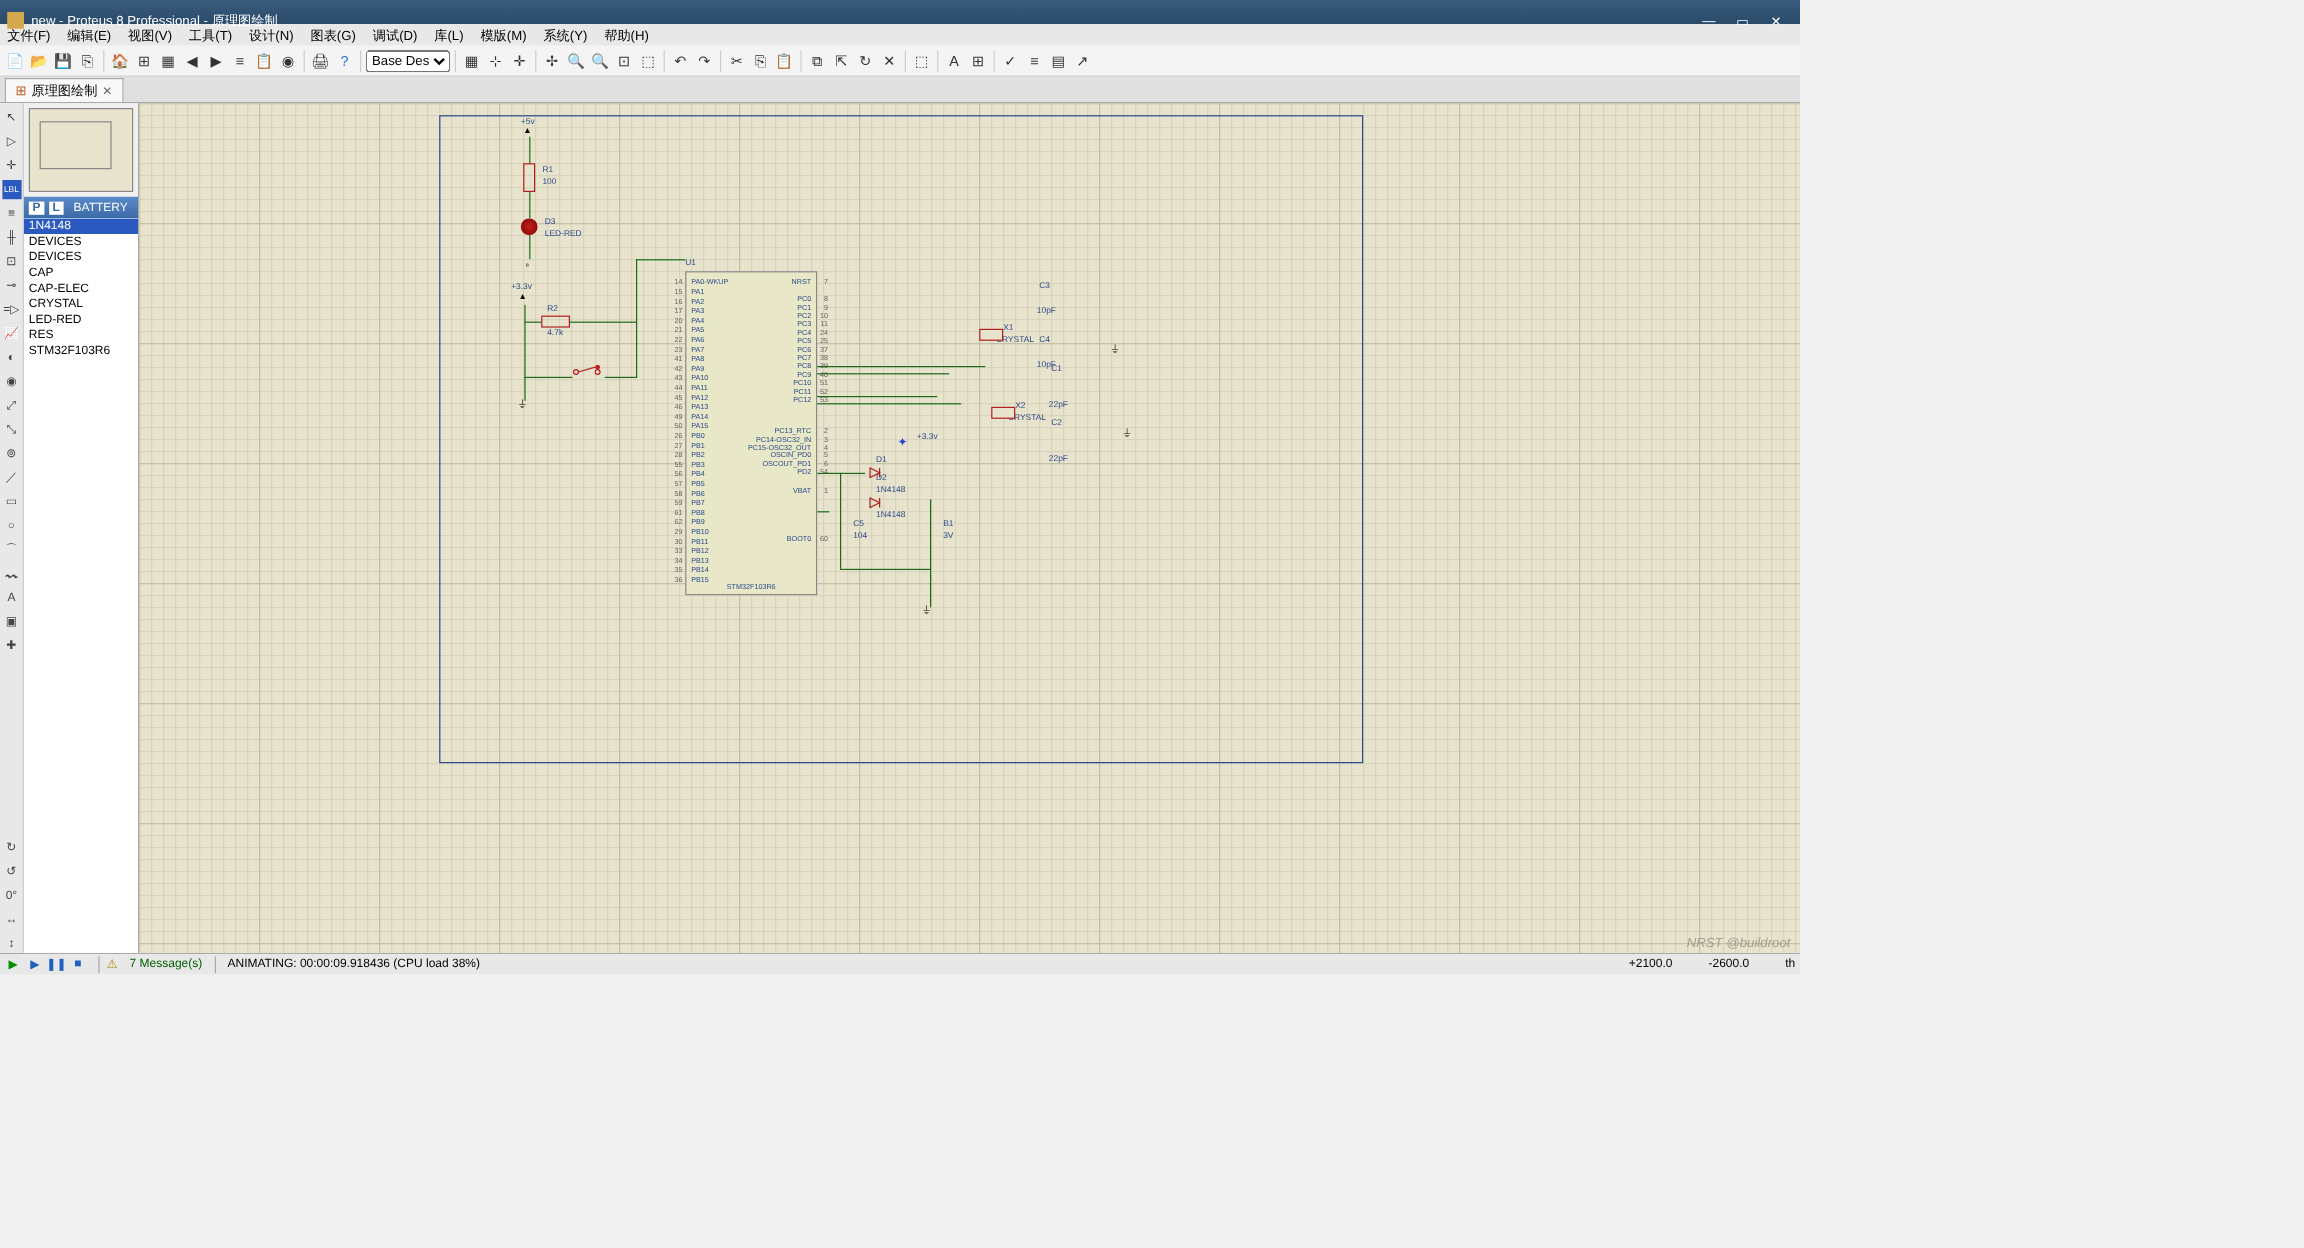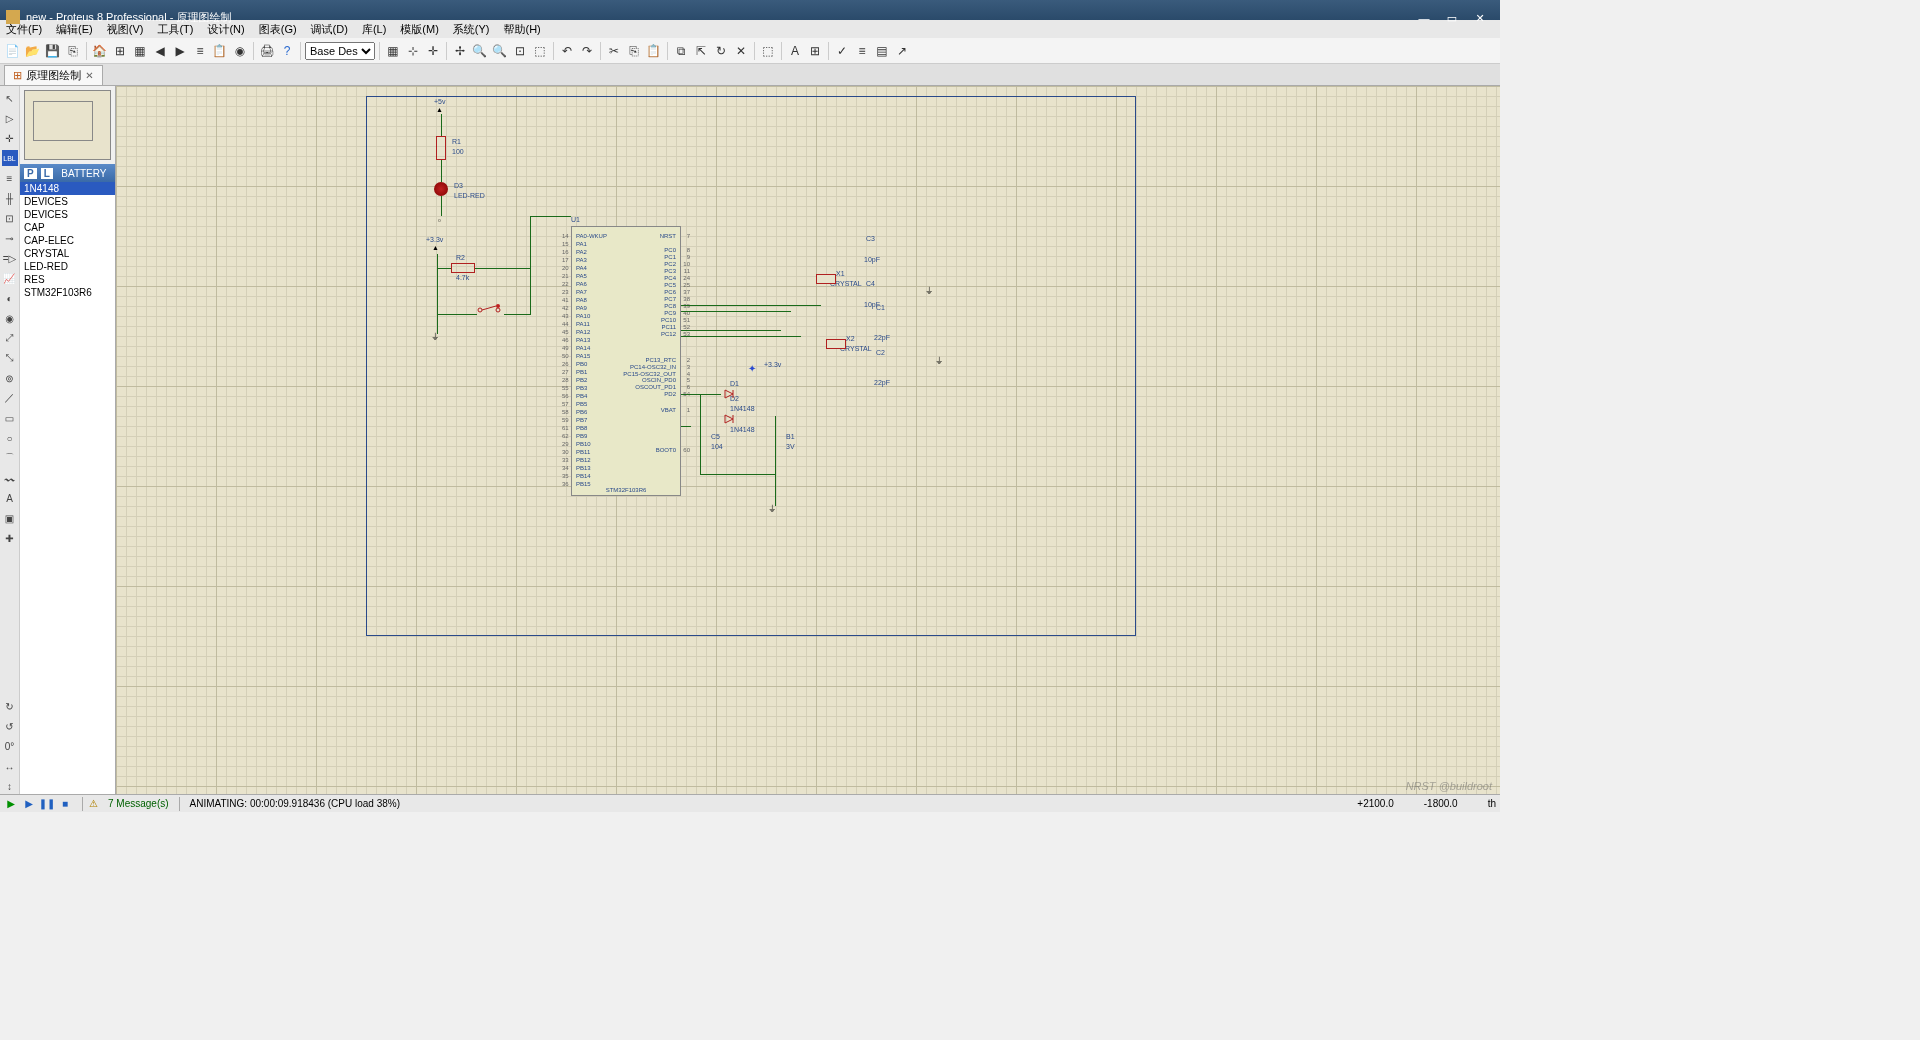--- a/index.html
+++ b/index.html
@@ -528,15 +528,15 @@
   <div class="sbtn" style="color:#2060c0">▶</div>
   <div class="sbtn" style="color:#2060c0">❚❚</div>
   <div class="sbtn" style="color:#2060c0">■</div>
   <div style="width:1px;height:14px;background:#aaa;margin:0 6px"></div>
   <span style="color:#b08000">⚠</span>
   <span class="msg">7 Message(s)</span>
   <div style="width:1px;height:14px;background:#aaa;margin:0 10px"></div>
   <span>ANIMATING: 00:00:09.918436 (CPU load 38%)</span>
   <div class="spacer"></div>
   <span>+2100.0</span>
-  <span style="margin:0 30px">-1800.0</span>
+  <span style="margin:0 30px">-2600.0</span>
   <span>th</span>
 </div>
 
 </body></html>

